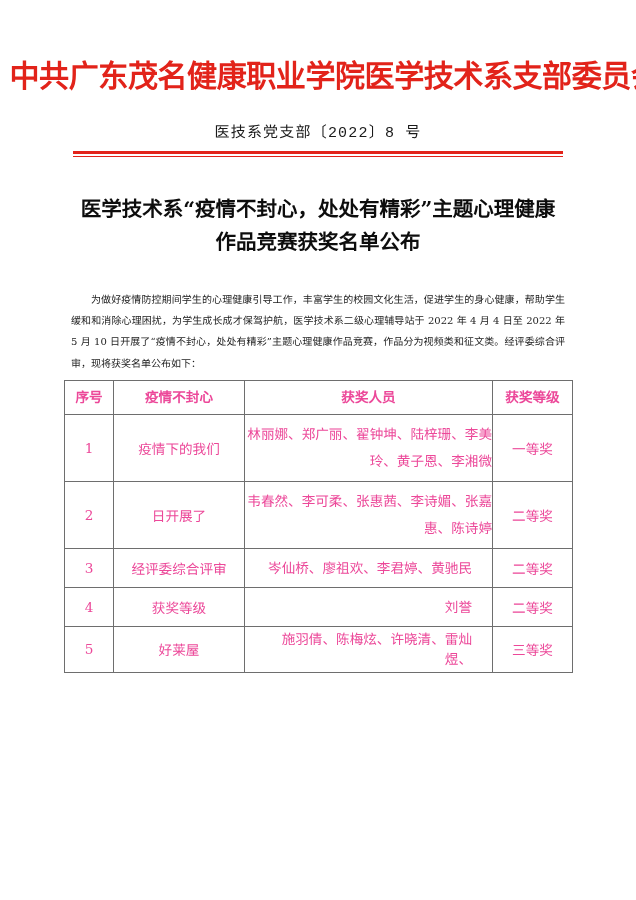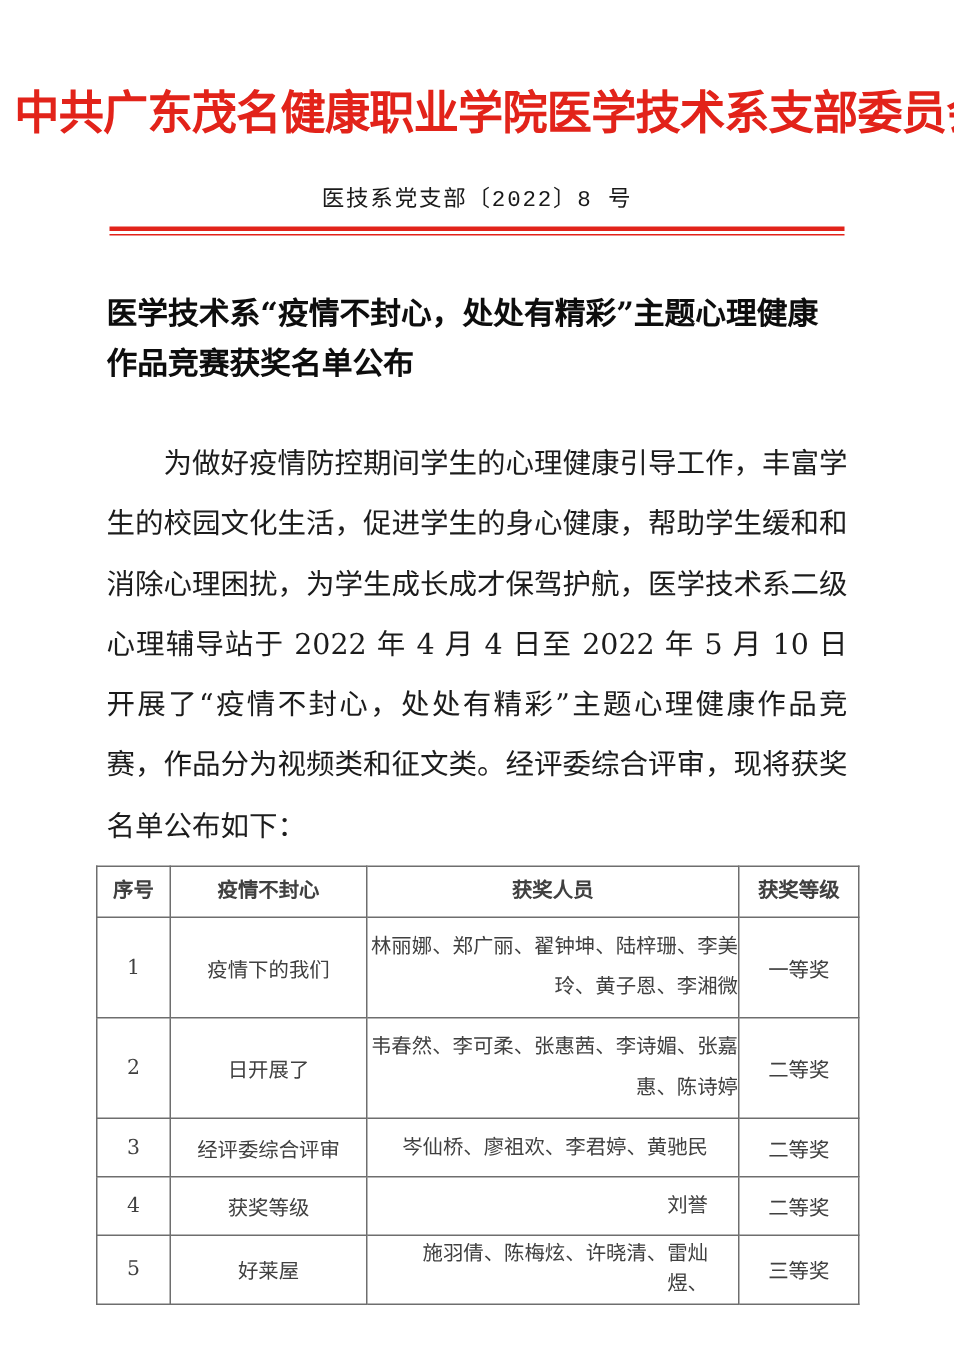--- a/index.html
+++ b/index.html
@@ -66,32 +66,33 @@
   }
   .rule-thin {
     height: 1px;
     background: #e2231a;
   }
 
   
   .doc-title {
     margin: 36px auto 0 auto;
     width: 494px;
+    text-align: center;
     font-size: 20.5px;
     font-weight: 700;
     line-height: 1.62;
     color: #0d0d0d;
     font-family: "DejaVu Serif", "Liberation Serif", serif;
   }
 
   
   .body-text {
     margin: 30px auto 0 auto;
     width: 494px;
-    font-size: 19px;
+    font-size: 10px;
     line-height: 2.12;
     text-align: justify;
     text-justify: inter-ideograph;
     text-indent: 2em;
     color: #1c1c1c;
     font-family: "DejaVu Serif", "Liberation Serif", serif;
   }
 
   .section-label {
     margin: 13px auto 0 auto;
@@ -110,21 +111,21 @@
   table.award-table {
     border-collapse: collapse;
     width: 508px;
     table-layout: fixed;
     font-family: "DejaVu Serif", "Liberation Serif", serif;
   }
   table.award-table th,
   table.award-table td {
     border: 1px solid #6e6e6e;
     font-size: 13.6px;
-    color: #404040;
+    color: #ec4899;
     font-weight: normal;
     padding: 0;
   }
   table.award-table th {
     font-weight: 700;
     text-align: center;
     height: 33px;
     line-height: 33px;
   }
   .col-no     { width: 49px;  }

